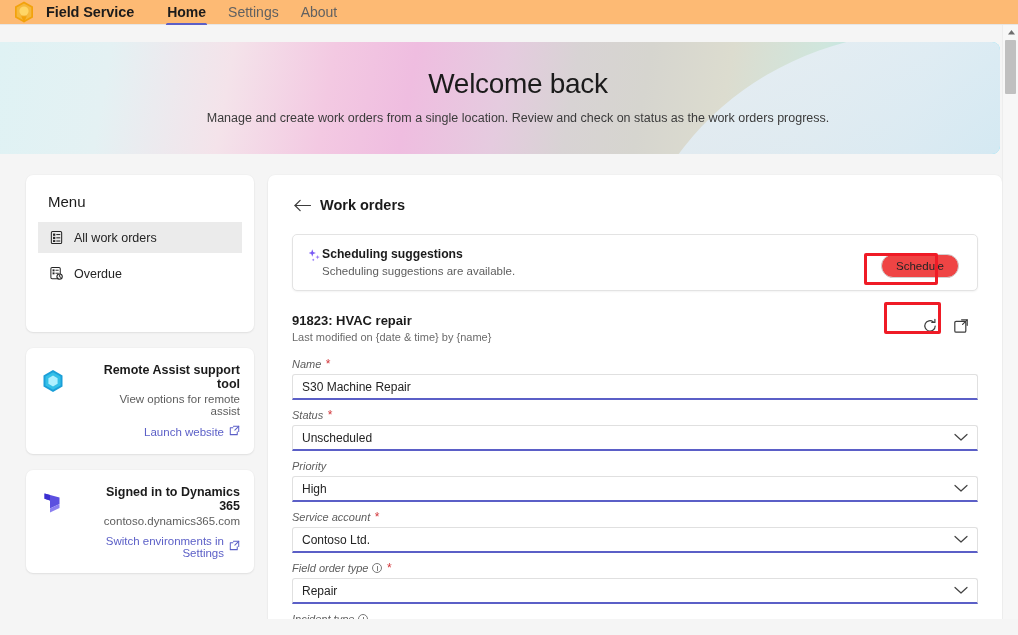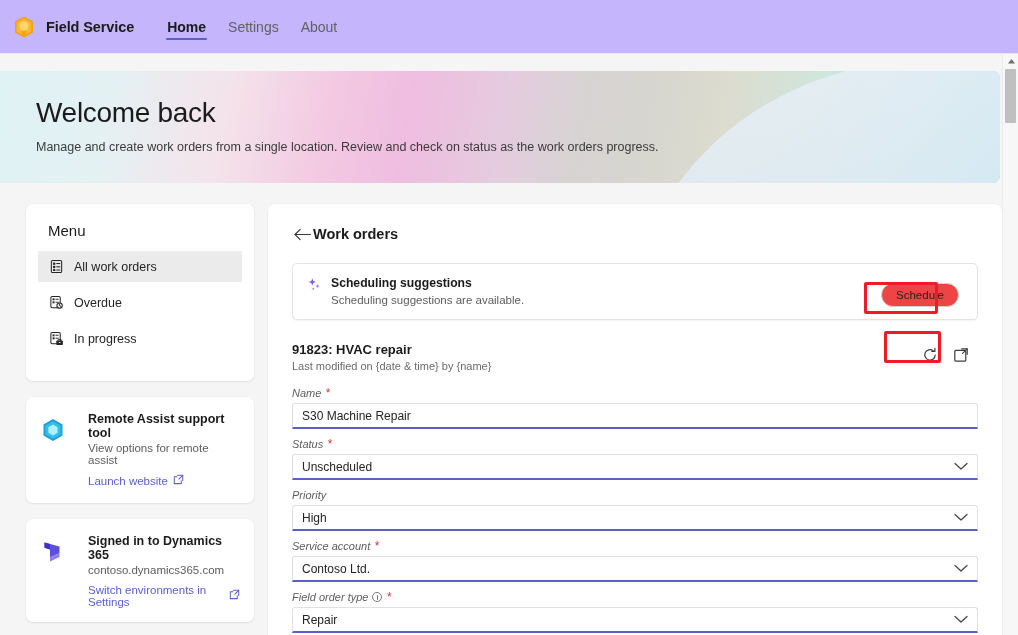--- a/index.html
+++ b/index.html
@@ -8,22 +8,22 @@
     width: 1018px;
     height: 635px;
     overflow: hidden;
     font-family: "Liberation Sans", sans-serif;
     background: #f5f5f5;
     color: #242424;
   }
 
   
   .topbar {
-    height: 54px;
-    background: #c4b5fd;
+    height: 25px;
+    background: #fdba74;
     border-bottom: 1px solid #e6e6e6;
     display: flex;
     align-items: center;
     padding: 0 0 0 12px;
     position: relative;
   }
   .app-logo {
     width: 24px; height: 24px;
     display: flex; align-items: center; justify-content: center;
     flex: 0 0 auto;
@@ -128,20 +128,21 @@
     right: -40px; bottom: -145px;
     width: 420px; height: 260px;
     background: linear-gradient(170deg, rgba(230,238,244,.95), rgba(216,231,240,.9));
     border-radius: 70% 0 0 0 / 100% 0 0 0;
     transform: rotate(-5deg);
   }
   .hero-inner {
     position: relative;
     padding: 26px 0 0 36px;
     z-index: 2;
+    text-align: center;
   }
   .hero-title {
     font-size: 28px;
     font-weight: normal;
     color: #1b1b1b;
     letter-spacing: -0.3px;
   }
   .hero-sub {
     margin-top: 11px;
     font-size: 12.5px;
@@ -159,21 +160,21 @@
   }
 
   .left-col { width: 228px; flex: 0 0 228px; }
 
   .card {
     background: #ffffff;
     border-radius: 7px;
     box-shadow: 0 1px 2px rgba(0,0,0,.08), 0 0 2px rgba(0,0,0,.05);
   }
 
-  .menu-card { padding: 18px 12px 22px 12px; }
+  .menu-card { padding: 18px 12px 38px 12px; }
   .menu-title {
     font-size: 15px;
     color: #1b1b1b;
     padding: 0 10px;
     margin-bottom: 12px;
   }
   .menu-item {
     display: flex;
     align-items: center;
     gap: 10px;
@@ -191,20 +192,21 @@
     flex: 0 0 16px;
     display: flex; align-items: center; justify-content: center;
   }
 
   .info-card {
     margin-top: 16px;
     padding: 14px 14px 14px 12px;
     display: flex;
     gap: 20px;
     align-items: flex-start;
+    text-align: right;
   }
   .info-ico {
     width: 30px; height: 30px;
     flex: 0 0 30px;
     display: flex; align-items: center; justify-content: center;
     margin-top: 4px;
   }
   .info-body { padding-top: 1px; }
   .info-title {
     font-size: 12.5px;
@@ -234,21 +236,21 @@
     box-shadow: 0 1px 2px rgba(0,0,0,.08), 0 0 2px rgba(0,0,0,.05);
     padding: 20px 24px 0 24px;
     height: 468px;
     overflow: hidden;
     position: relative;
   }
 
   .panel-head {
     display: flex;
     align-items: center;
-    gap: 1px;
+    gap: 8px;
     margin-bottom: 19px;
   }
   .back-arrow {
     width: 20px; height: 20px;
     display: flex; align-items: center; justify-content: center;
     color: #3c3c3c;
     cursor: pointer;
   }
   .panel-title {
     font-size: 14.5px;
@@ -258,21 +260,21 @@
 
   .sugg-card {
     position: relative;
     background: #ffffff;
     border: 1px solid #e3e3e3;
     border-radius: 5px;
     box-shadow: 0 1px 2px rgba(0,0,0,.05);
     padding: 12px 14px 13px 14px;
     display: flex;
     align-items: flex-start;
-    gap: 9px;
+    gap: 0;
     min-height: 50px;
   }
   .sugg-ico { width: 15px; height: 15px; margin-top: 1px; flex: 0 0 15px; }
   .sugg-title { font-size: 12.2px; font-weight: bold; color: #1b1b1b; }
   .sugg-sub { font-size: 11.5px; color: #5d5d5d; margin-top: 4px; }
 
   .hl-box {
     position: absolute;
     border: 3px solid #ef1b26;
     border-radius: 2px;
@@ -427,35 +429,20 @@
               <rect x="3.8" y="6.8" width="2.1" height="2.1" fill="#242424"></rect>
               <rect x="6.9" y="7.2" width="3.4" height="1" fill="#242424"></rect>
               <circle cx="11.3" cy="11.3" r="3.4" fill="#242424"></circle>
               <circle cx="11.3" cy="11.3" r="2.3" fill="#ebebeb"></circle>
               <path d="M11.3 9.7 V11.4 L12.5 12.1" stroke="#242424" stroke-width="1" fill="none" stroke-linecap="round"></path>
             </svg>
           </span>
           <span>Overdue</span>
         </div>
 
-        <div class="menu-item">
-          <span class="menu-ico">
-            <svg width="15" height="15" viewBox="0 0 16 16">
-              <rect x="2" y="1.5" width="10" height="12" rx="1.3" fill="none" stroke="#242424" stroke-width="1.1"></rect>
-              <rect x="3.8" y="3.6" width="2.1" height="2.1" fill="#242424"></rect>
-              <rect x="6.9" y="4" width="3.4" height="1" fill="#242424"></rect>
-              <rect x="3.8" y="6.8" width="2.1" height="2.1" fill="#242424"></rect>
-              <rect x="6.9" y="7.2" width="3.4" height="1" fill="#242424"></rect>
-              <rect x="7.8" y="10.2" width="7" height="4.6" rx="0.8" fill="#242424"></rect>
-              <path d="M9.7 10.2 V9.2 h3.2 v1" stroke="#242424" stroke-width="1" fill="none"></path>
-              <rect x="10.4" y="11.7" width="1.8" height="1" fill="#ffffff"></rect>
-            </svg>
-          </span>
-          <span>In progress</span>
-        </div>
       </div>
 
       <div class="card info-card">
         <div class="info-ico">
           <svg width="28" height="28" viewBox="0 0 28 28">
             <polygon points="14,3 23.5,8.5 23.5,19.5 14,25 4.5,19.5 4.5,8.5" fill="#1b9fd8"></polygon>
             <polygon points="14,5.2 21.6,9.6 21.6,18.4 14,22.8 6.4,18.4 6.4,9.6" fill="#33bfe8"></polygon>
             <polygon points="14,8.6 18.6,11.3 18.6,16.7 14,19.4 9.4,16.7 9.4,11.3" fill="#aef0ff"></polygon>
           </svg>
         </div>

